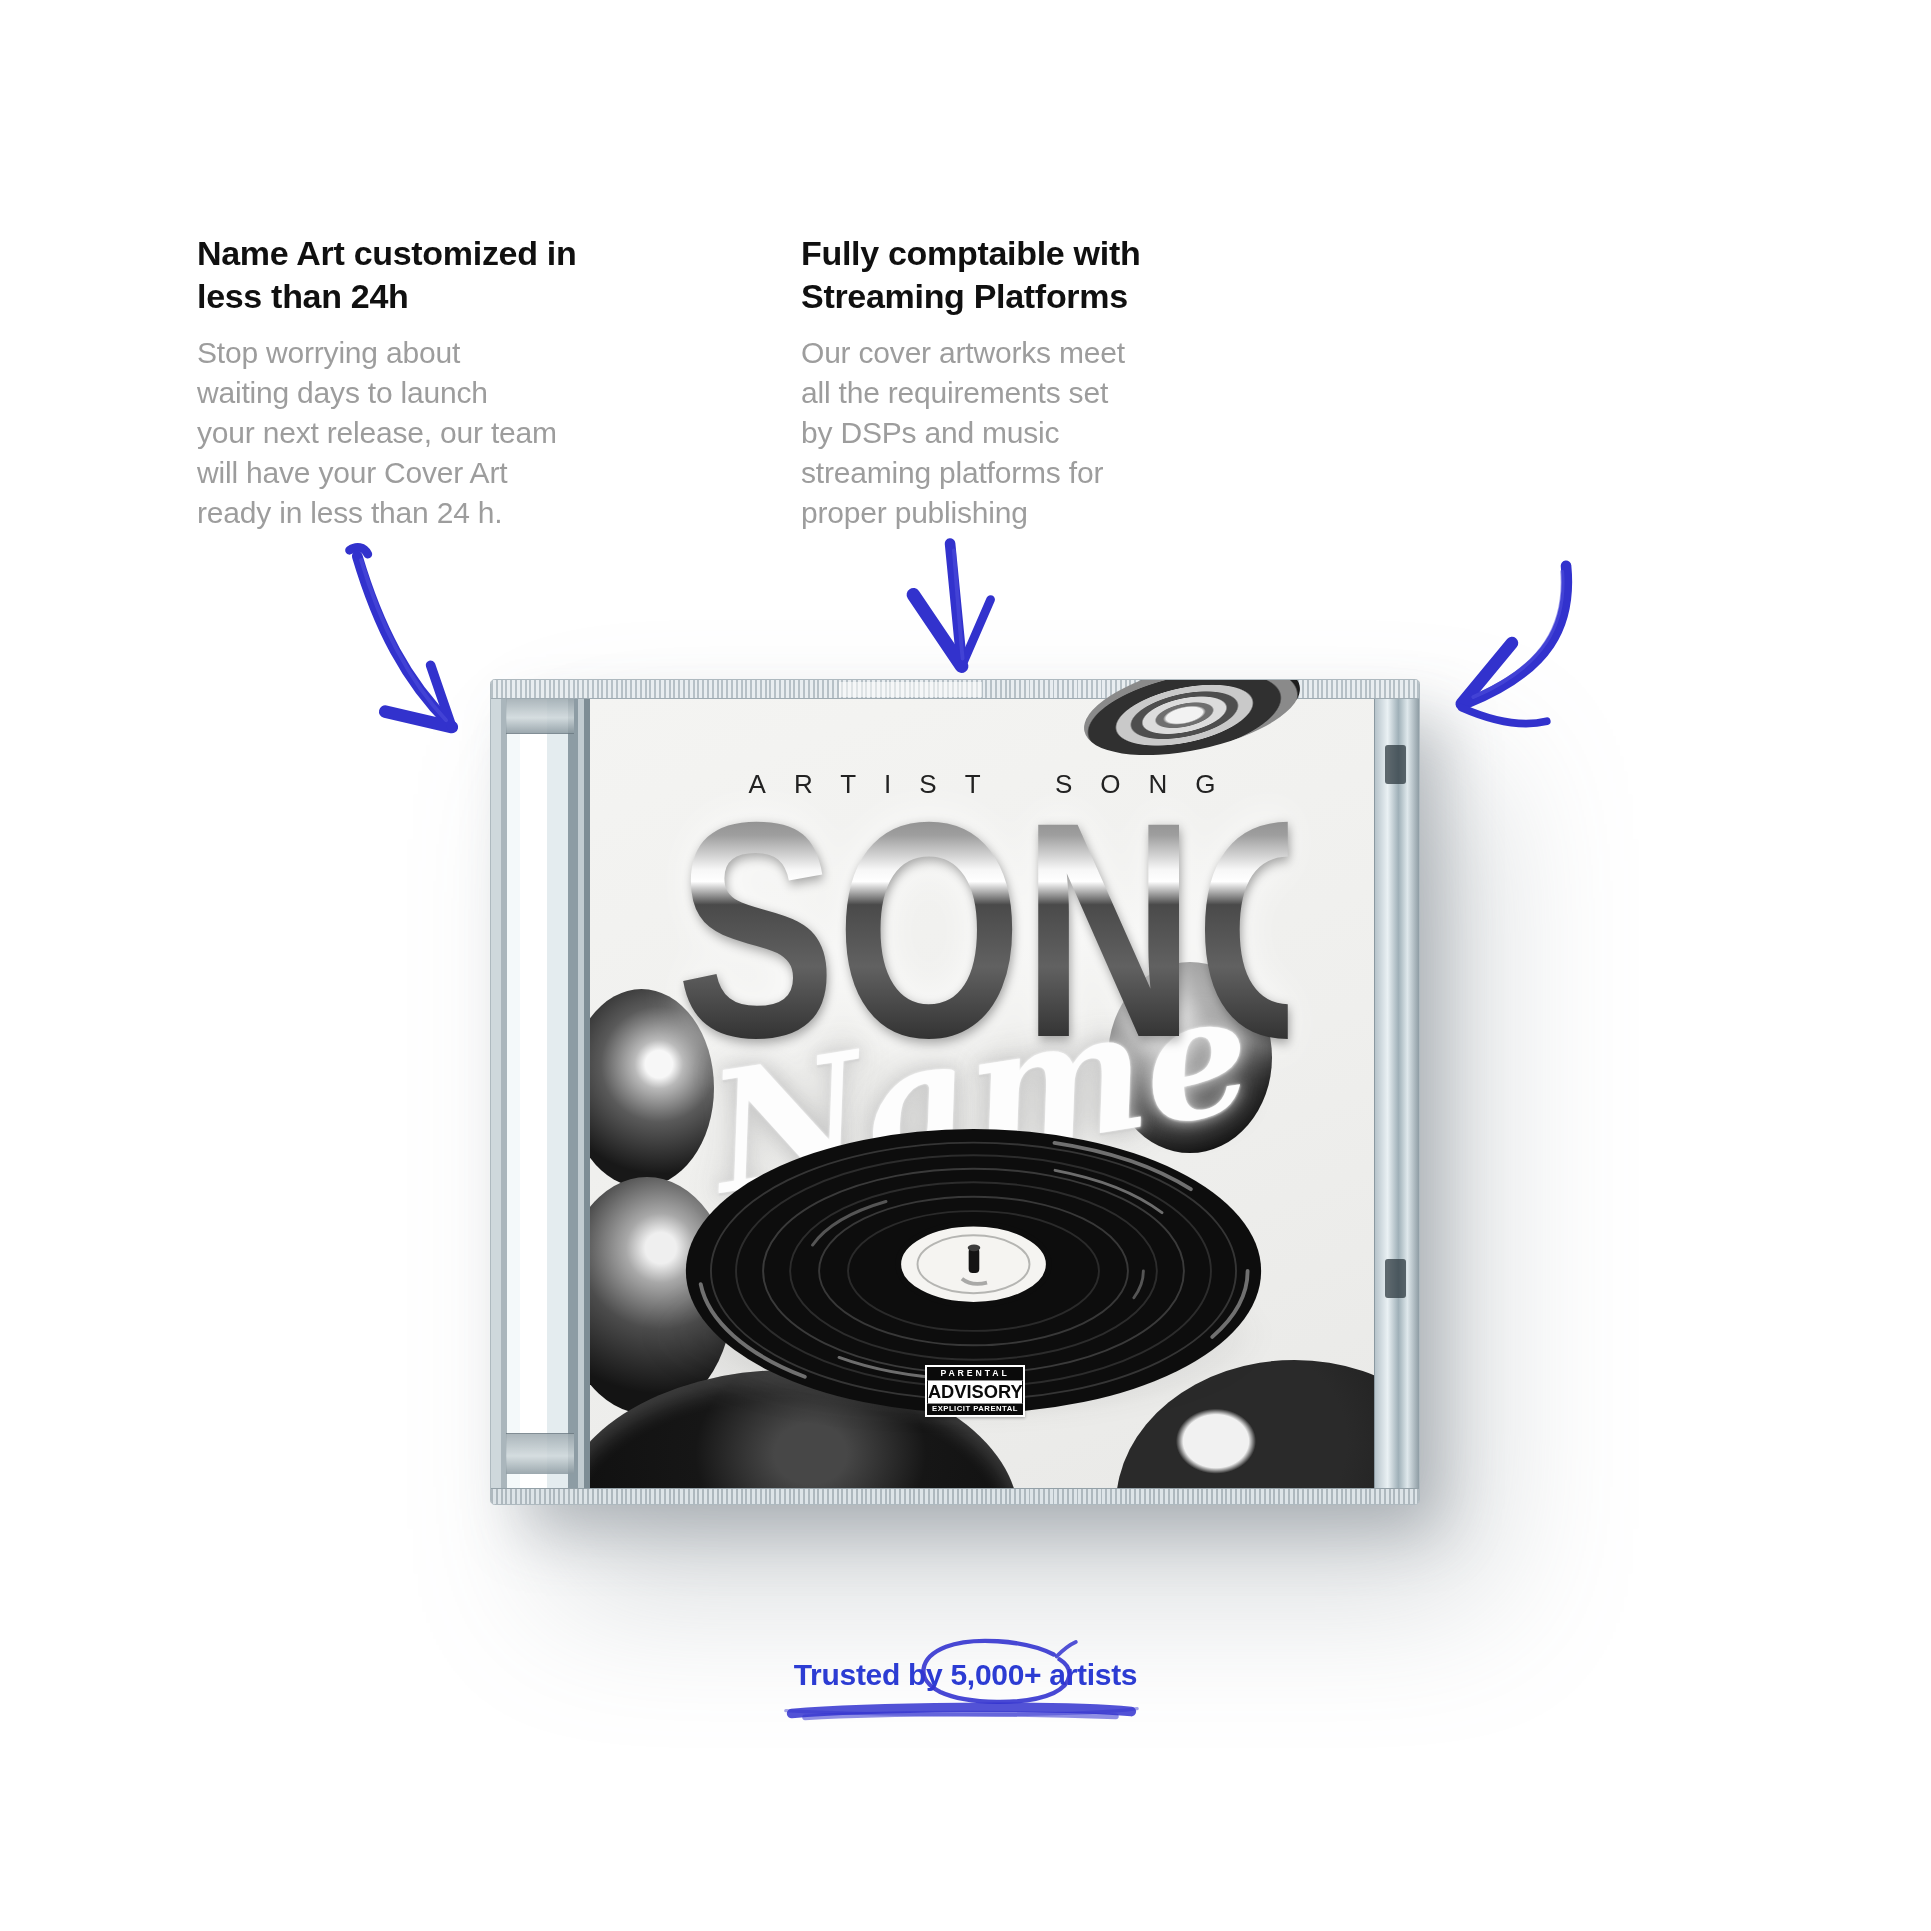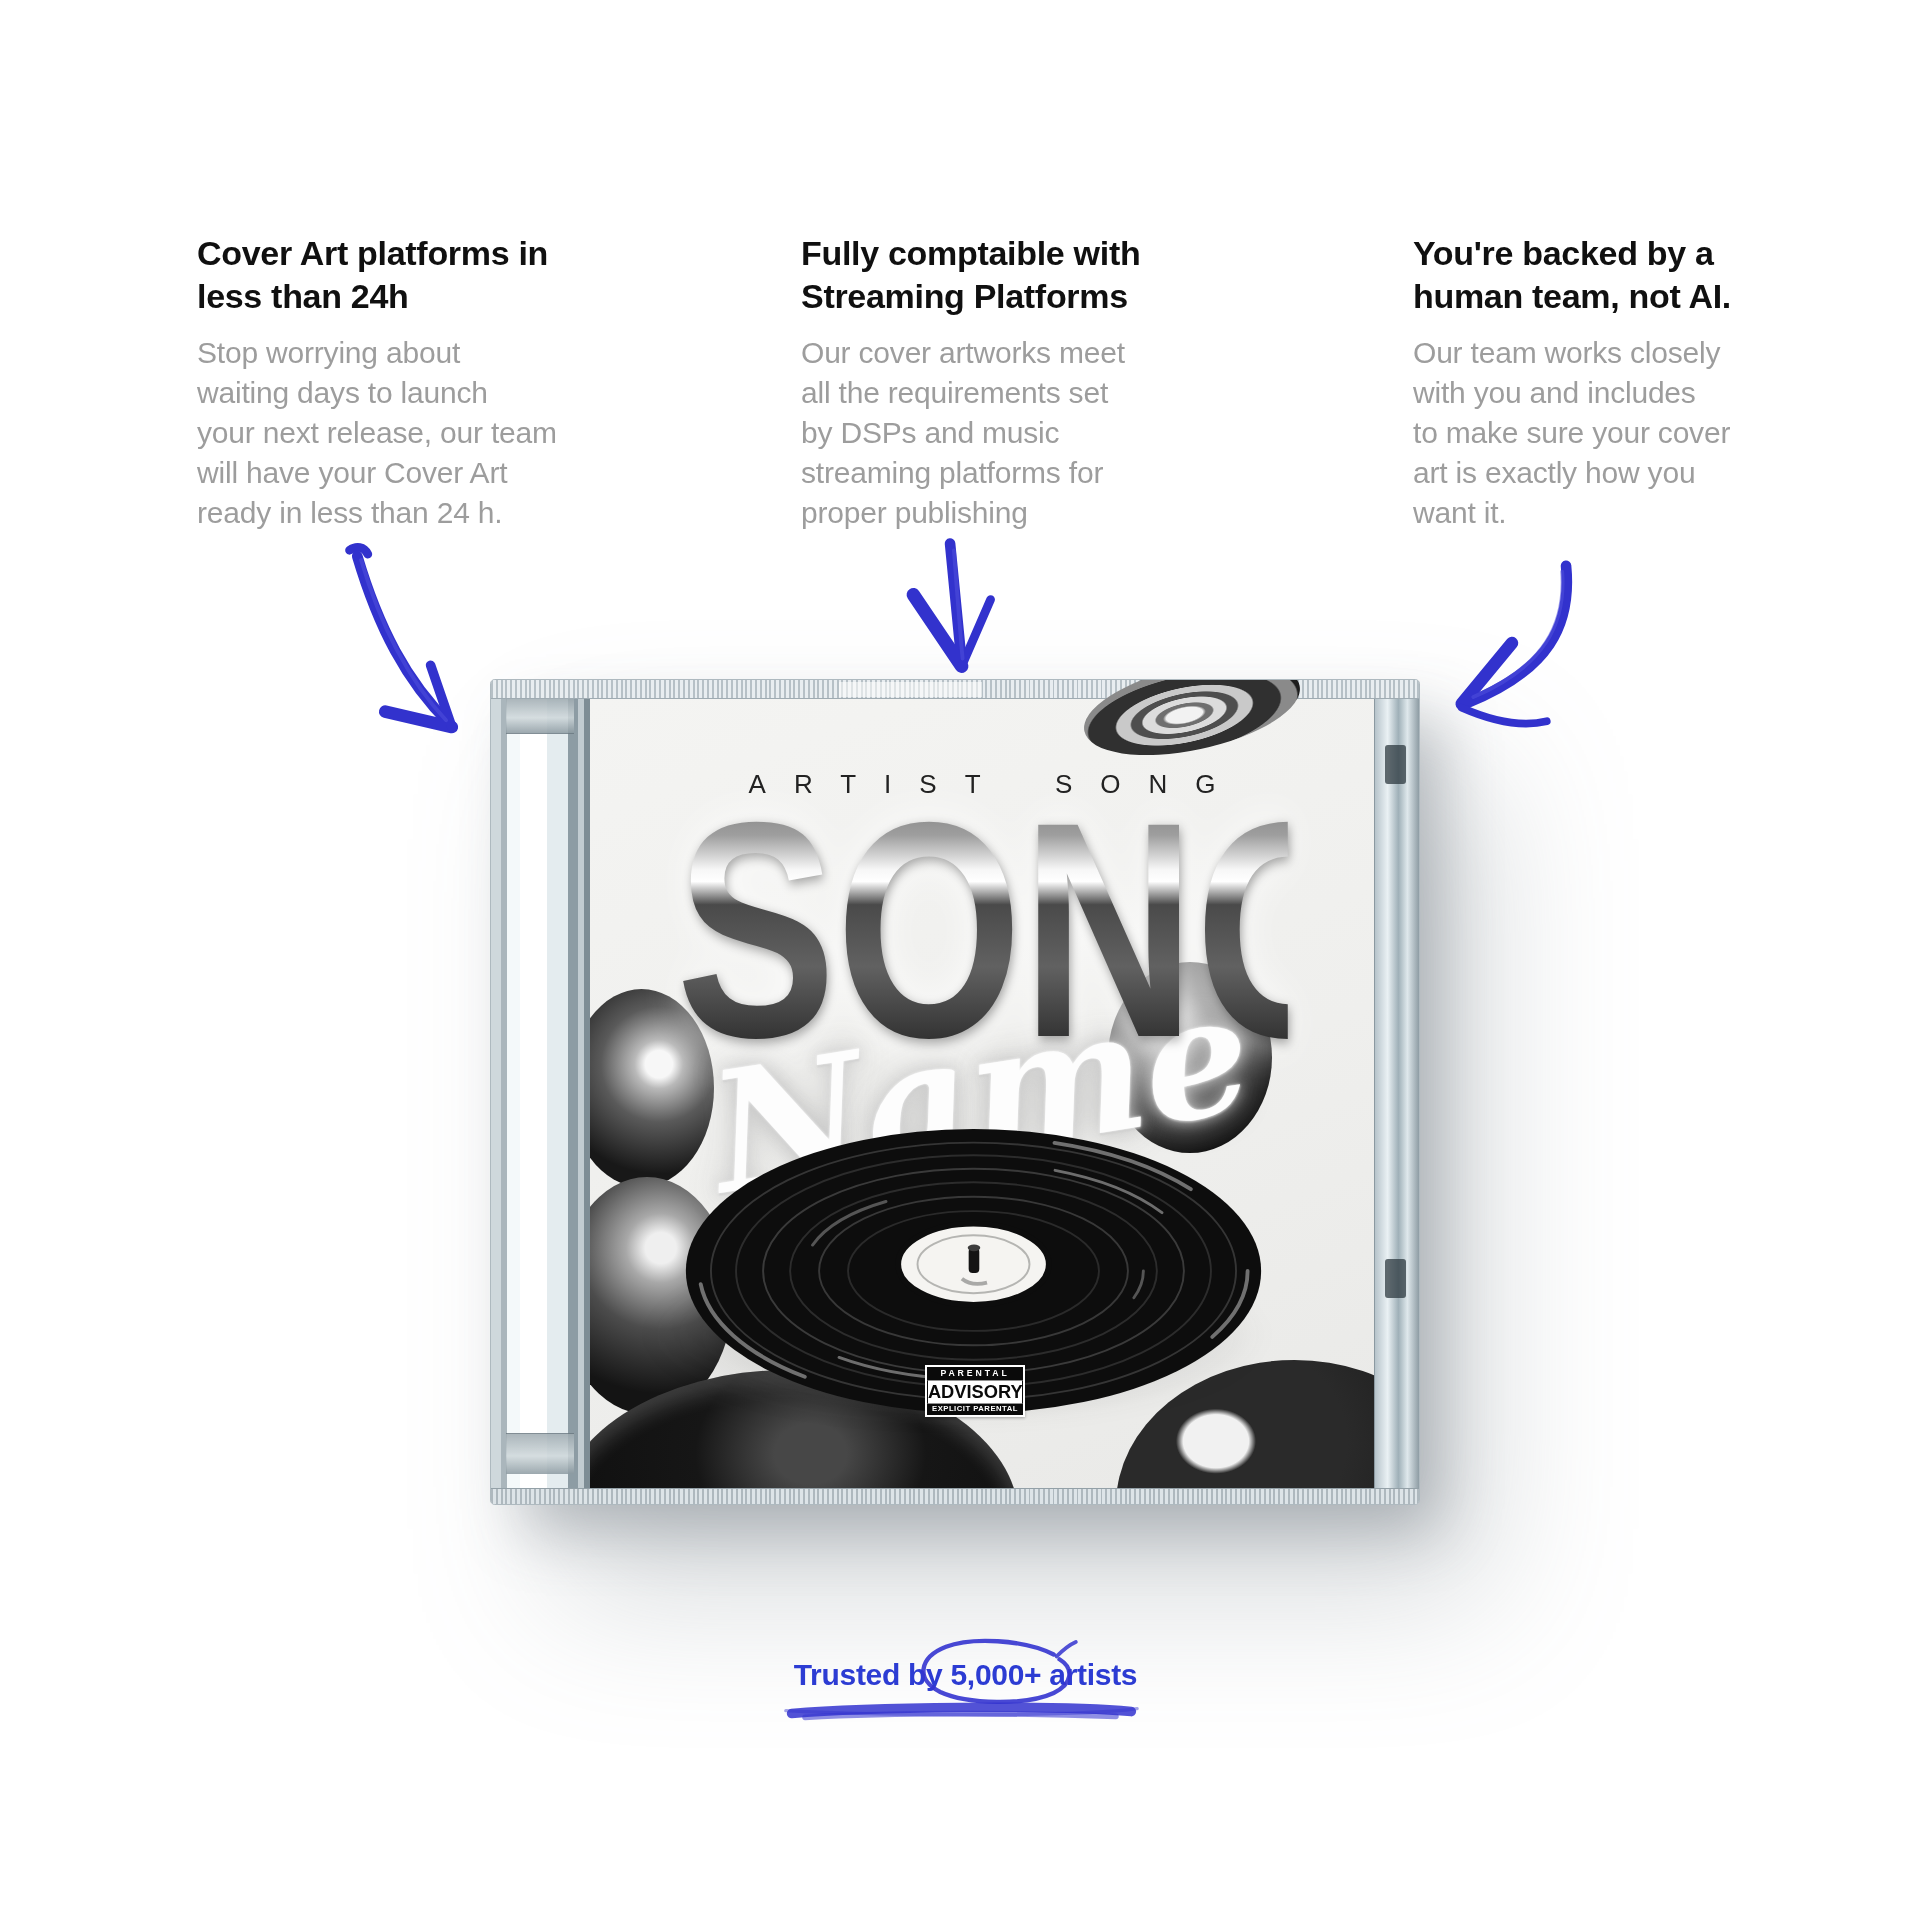--- a/index.html
+++ b/index.html
@@ -87,45 +87,36 @@
   .hl-wrap { position:relative; display:inline-block; }
   .hl-ellipse { position:absolute; left:50%; top:50%; transform:translate(-50%,-53%); width:170px; height:75px; pointer-events:none; }
   .underline-svg { position:absolute; left:50%; top:62px; transform:translateX(-51%); width:357px; height:29px; z-index:1; }
 </style>
 </head>
 <body>
 
 <div class="page">
 
   <div class="feature f1">
-    <h2>Cover Art platforms in
+    <h2>Name Art customized in
 less than 24h</h2>
     <p>Stop worrying about
 waiting days to launch
 your next release, our team
 will have your Cover Art
 ready in less than 24 h.</p>
   </div>
   <div class="feature f2">
     <h2>Fully comptaible with
 Streaming Platforms</h2>
     <p>Our cover artworks meet
 all the requirements set
 by DSPs and music
 streaming platforms for
 proper publishing</p>
-  </div>
-  <div class="feature f3">
-    <h2>You're backed by a
-human team, not AI.</h2>
-    <p>Our team works closely
-with you and includes
-to make sure your cover
-art is exactly how you
-want it.</p>
   </div>
 
   <div class="cd-case">
     <div class="cd-ridge">
       <div class="tab" style="left:348px;width:143px;"></div>
       <div class="tab" style="left:699px;width:102px;"></div>
     </div>
 
     <div class="cd-spine">
       <div class="hinge-top"></div>

